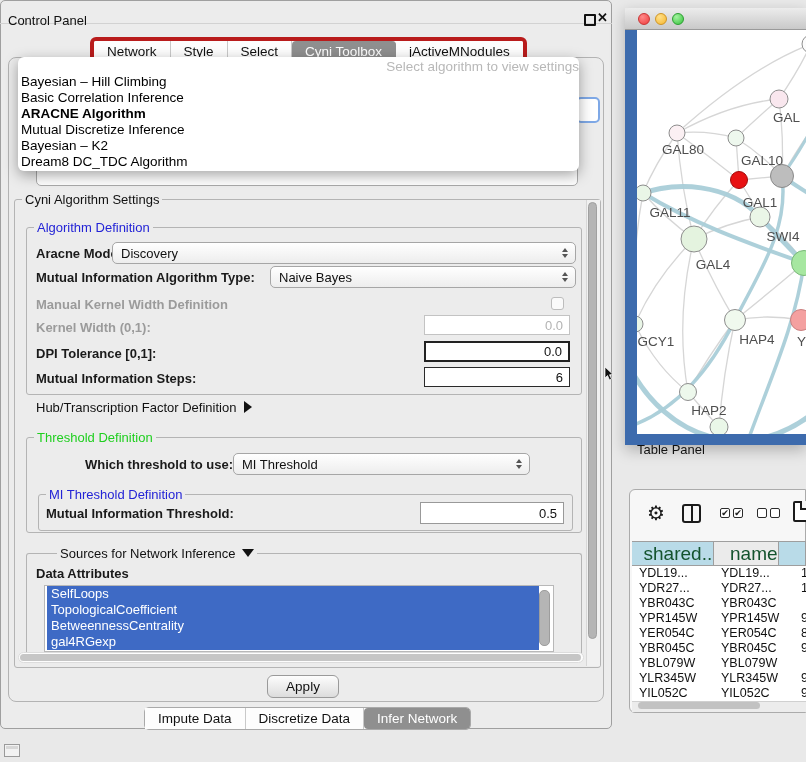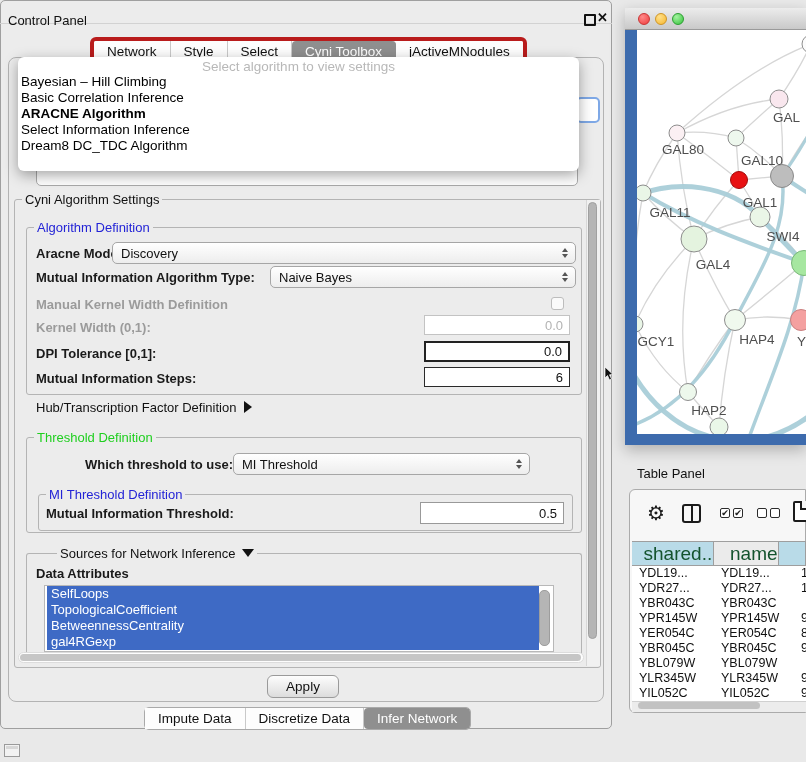--- a/index.html
+++ b/index.html
@@ -15,21 +15,21 @@
   .close-icon{left:597px;top:11px;font-size:13px;font-weight:bold;color:#111;line-height:13px;}
 
   
   .tabs-top{left:90px;top:37px;height:21px;display:flex;background:#fdfdfd;border:4px solid #b91c1c;border-radius:6px;overflow:hidden;align-items:stretch;}
   .seg{display:flex;align-items:center;padding:0 13px;font-size:13.5px;color:#111;border-right:1px solid #c9c9c9;white-space:nowrap;background:#fdfdfd;}
   .seg:last-child{border-right:none;}
   .seg.selected{background:#8f8f8f;color:#fff;border-radius:4px;border-right-color:#8f8f8f;}
 
   
   .dropdown{left:18px;top:57px;width:561px;height:114px;background:#fff;border-radius:6px;box-shadow:0 4px 14px rgba(0,0,0,0.35);z-index:50;}
-  .dd-placeholder{left:0;top:2px;width:100%;text-align:center;font-size:13.5px;color:#b8b8b8;}
+  .dd-placeholder{left:0;top:2px;width:100%;text-align:right;font-size:13.5px;color:#b8b8b8;}
   .dd-items{left:3px;top:17px;right:3px;}
   .dd-item{height:16px;font-size:13.5px;color:#000;white-space:nowrap;line-height:16px;}
   .dd-item.selected{font-weight:bold;}
 
   
   .combo-fragment{left:576px;top:97px;width:24px;height:26px;background:#fff;border:2px solid #7ea8e6;border-radius:5px;z-index:5;box-sizing:border-box;}
   .combo-sliver{left:36px;top:164px;width:542px;height:22px;background:#fdfdfd;border:1px solid #a9a9a9;border-radius:5px;z-index:5;box-sizing:border-box;}
 
   
   .cyni-panel{left:8px;top:57px;width:596px;height:645px;background:#ececec;border:1px solid #b3b3b3;border-radius:8px;box-sizing:border-box;}
@@ -79,21 +79,21 @@
   .net-window{left:625px;top:8px;width:181px;height:437px;box-shadow:0 5px 14px rgba(0,0,0,0.25);}
   .net-titlebar{left:0;top:0;width:181px;height:22px;background:linear-gradient(#ececec,#c9c9c9);border-bottom:1px solid #9a9a9a;border-top-left-radius:6px;box-sizing:border-box;}
   .light{width:12px;height:12px;border-radius:50%;top:5px;box-sizing:border-box;}
   .light.red{left:13px;background:radial-gradient(circle at 35% 30%,#ff8a8a,#ee3b3b);border:1px solid #c93434;}
   .light.yellow{left:30px;background:radial-gradient(circle at 35% 30%,#ffe08a,#f5b62e);border:1px solid #cf9526;}
   .light.green{left:47px;background:radial-gradient(circle at 35% 30%,#a4f3a0,#35c23c);border:1px solid #2d9e32;}
   .net-frame{left:0;top:22px;width:181px;height:415px;background:#3d6bad;}
   .net-canvas{left:12px;top:22px;width:169px;height:404px;background:#fff;overflow:hidden;}
 
   
-  .tp-label{left:637px;top:466px;font-size:13px;color:#111;}
+  .tp-label{left:637px;top:442px;font-size:13px;color:#111;}
   .tp-window{left:629px;top:489px;width:177px;height:224px;background:#f7f7f7;border:1px solid #ababab;border-top-left-radius:6px;border-bottom-left-radius:6px;box-sizing:border-box;overflow:hidden;}
   .tp-toolbar{left:629px;top:494px;width:177px;height:44px;overflow:hidden;}
   .gear-icon{left:18px;top:8px;font-size:20px;color:#1b1b1b;line-height:22px;}
   .cols-icon{left:53px;top:10px;width:19px;height:19px;border:2px solid #1b1b1b;border-radius:3px;box-sizing:border-box;}
   .cols-icon i{position:absolute;left:50%;top:0;bottom:0;width:2px;background:#1b1b1b;transform:translateX(-50%);}
   .cb{display:inline-block;width:10px;height:10px;border:1.5px solid #2b2b2b;border-radius:2px;box-sizing:border-box;font-size:9px;line-height:8px;text-align:center;color:#1b1b1b;background:#fff;}
   .cb-pair{top:14px;display:flex;gap:3px;}
   .file-icon{left:164px;top:7px;width:16px;height:21px;border:2px solid #1b1b1b;border-radius:2px;background:#fff;box-sizing:border-box;}
   .file-icon i{position:absolute;right:-2px;top:-2px;width:7px;height:7px;background:#f7f7f7;border-left:2px solid #1b1b1b;border-bottom:2px solid #1b1b1b;}
 
@@ -169,22 +169,23 @@
   <div class="abs dropdown">
     <div class="abs dd-placeholder">Select algorithm to view settings</div>
     <div class="abs dd-items">
 
         <div class="dd-item"><span>Bayesian – Hill Climbing</span></div>
 
         <div class="dd-item"><span>Basic Correlation Inference</span></div>
 
         <div class="dd-item selected"><span>ARACNE Algorithm</span></div>
 
-        <div class="dd-item"><span>Select Information Inference</span></div>
-
+        <div class="dd-item"><span>Mutual Discretize Inference</span></div>
+
+        <div class="dd-item"><span>Bayesian – K2</span></div>
 
         <div class="dd-item"><span>Dream8 DC_TDC Algorithm</span></div>
       </div>
   </div>
 
   <div class="abs fieldset" style="left:14px;top:199px;width:587px;height:469px;"></div>
   <div class="abs fs-label fs-black" style="left:22px;top:192px;">Cyni Algorithm Settings</div>
 
   <div class="abs vscroll-track"></div>
   <div class="abs vscroll-thumb"></div>

